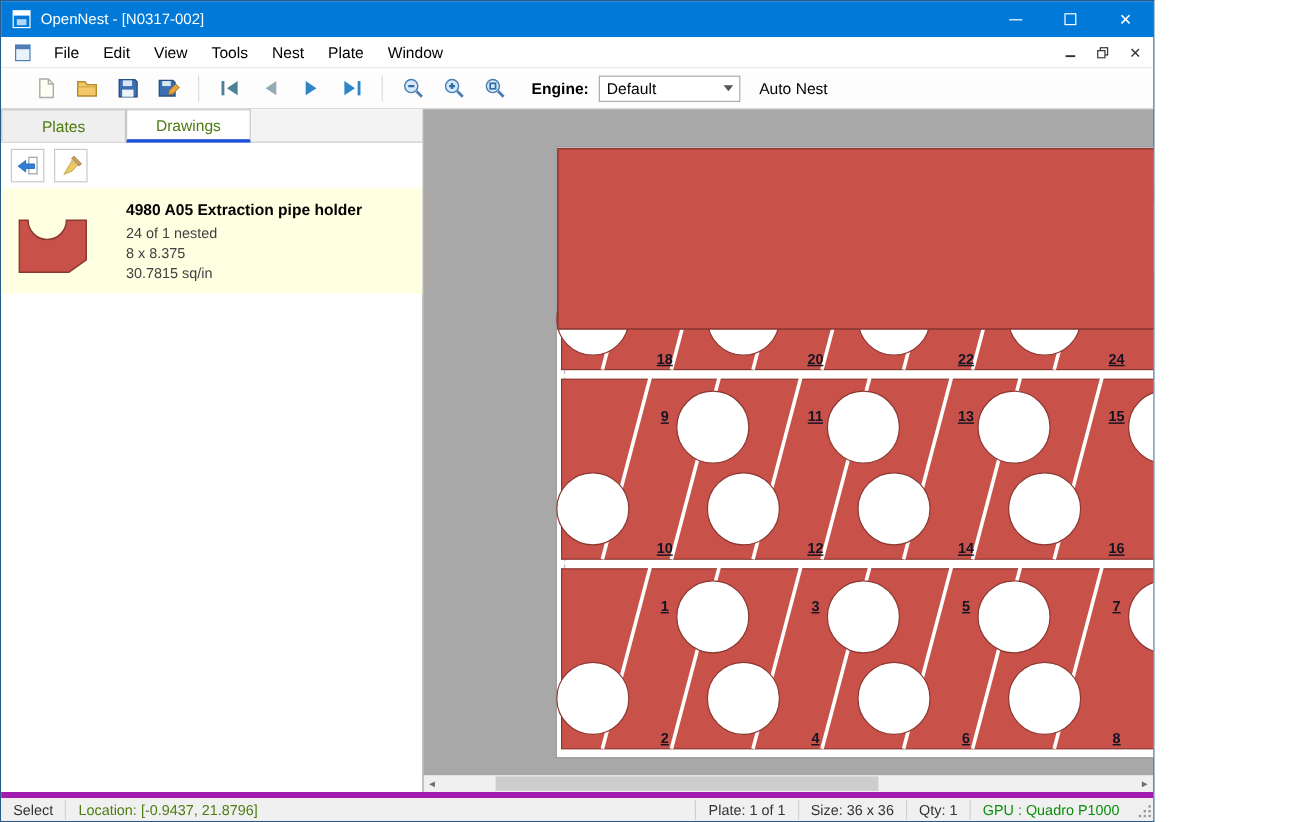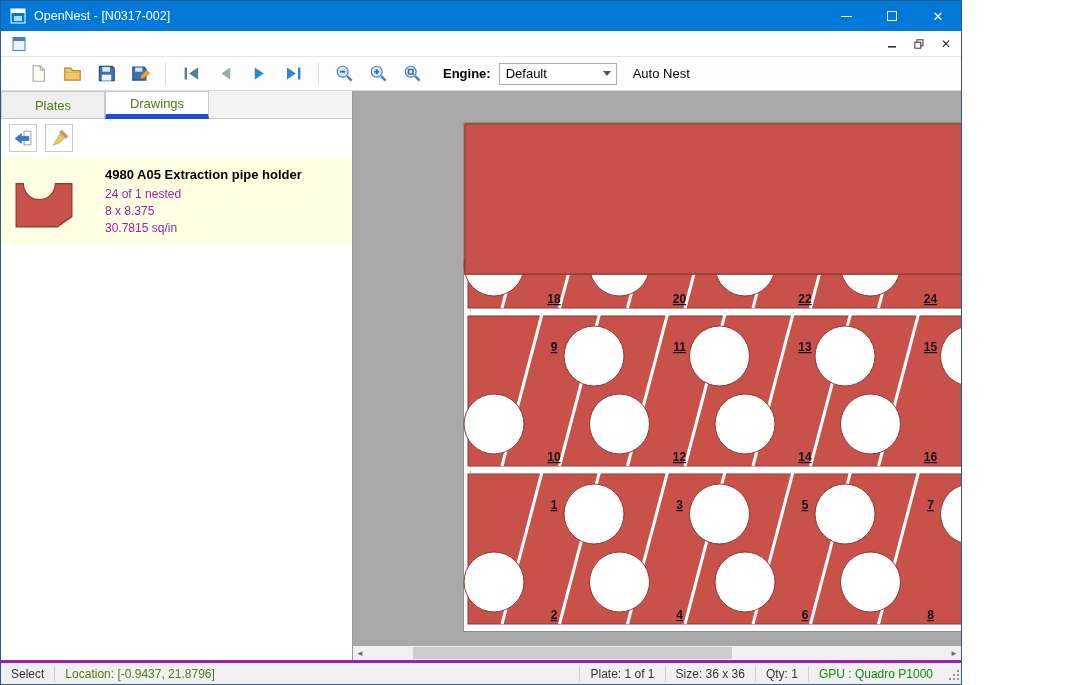--- a/index.html
+++ b/index.html
@@ -38,40 +38,40 @@
     border-left:4px solid transparent; border-right:4px solid transparent; border-top:5px solid #555; }
   .autonest { margin-left:16px; }
 
   
   .main { flex:1; display:flex; min-height:0; }
 
   
   .sidebar { width:352px; background:#fff; border-right:1px solid #9b9b9b; display:flex; flex-direction:column; }
   .tabs { height:28px; display:flex; background:#f3f3f3; border-bottom:1px solid #c8c8c8; }
   .tab { width:104px; display:flex; align-items:center; justify-content:center; border:1px solid #c8c8c8; border-bottom:none; background:#efefef; color:#4d7c0f; }
-  .tab.active { background:#fff; margin-bottom:-1px; border-bottom:5px solid #1d4ed8; font-weight:normal; }
+  .tab.active { background:#fff; margin-bottom:-1px; border-bottom:3px solid #1d4ed8; font-weight:normal; }
   .side-tools { height:38px; display:flex; align-items:center; padding-left:8px; background:#fff; }
   .side-btn { width:28px; height:28px; border:1px solid #c9c9c9; background:#fff; display:flex; align-items:center; justify-content:center; margin-right:8px; }
   .side-btn svg { width:19px; height:19px; }
   .list-item { background:#ffffe1; display:flex; padding:8px 6px 8px 12px; cursor:default; }
   .thumb { width:92px; flex:0 0 auto; }
   .item-text { padding-top:2px; }
   .item-title { font-weight:bold; color:#000; margin-bottom:4px; }
-  .item-sub { color:#a21caf; font-size:12px; line-height:17px; }
+  .item-sub { color:#404040; font-size:12px; line-height:17px; }
 
   
   .canvas { flex:1; background:#a8a8a8; position:relative; overflow:hidden; }
   .plate { position:absolute; left:110px; top:31px; width:513px; height:510px; }
   .hscroll { position:absolute; left:0; right:0; bottom:0; height:14px; background:#f0f0f0; display:flex; }
   .hs-arrow { width:14px; height:14px; color:#6d6d6d; font-size:8px; display:flex; align-items:center; justify-content:center; }
   .hs-track { flex:1; position:relative; }
   .hs-thumb { position:absolute; left:8%; width:55%; top:1px; bottom:1px; background:#cdcdcd; }
 
   
-  .statusbar { height:24px; background:#f0f0f0; border-top:3px solid #a21caf; display:flex; align-items:center; font-size:12px; color:#333; flex:0 0 auto; }
+  .statusbar { height:24px; background:#f0f0f0; border-top:5px solid #a21caf; display:flex; align-items:center; font-size:12px; color:#333; flex:0 0 auto; }
   .sb-cell { padding:0 10px; white-space:nowrap; }
   .sb-sep { width:1px; height:16px; background:#cfcfcf; }
   .sb-loc { color:#4d7c0f; }
   .sb-spacer { flex:1; }
   .sb-gpu { font-weight:normal; }
   .grip { width:16px; height:16px; margin-left:2px; }
 </style>
 </head>
 <body>
 
@@ -94,20 +94,29 @@
     <div class="win-btn">
         <span class="glyph-close">✕</span>
       </div>
   </div>
 
   <div class="menubar">
     <svg class="mdi-icon" viewBox="0 0 16 16">
       <rect x="2" y="1.5" width="12" height="13" fill="#eaf2fa" stroke="#4d7fb5"></rect>
       <rect x="2" y="1.5" width="12" height="3.5" fill="#4d7fb5"></rect>
     </svg>
+    <div id="menu-items" style="display:flex;">
+        <div class="menu-item">File</div>
+        <div class="menu-item">Edit</div>
+        <div class="menu-item">View</div>
+        <div class="menu-item">Tools</div>
+        <div class="menu-item">Nest</div>
+        <div class="menu-item">Plate</div>
+        <div class="menu-item">Window</div>
+      </div>
     <span class="spacer"></span>
     <div class="mdi-btn">
         <svg width="10" height="10" viewBox="0 0 10 10">
           <rect x="1" y="7" width="8" height="1.6" fill="#333"></rect>
         </svg>
       </div>
     <div class="mdi-btn">
         <svg width="10" height="10" viewBox="0 0 10 10">
           <rect x="3" y="0.8" width="6" height="6" fill="none" stroke="#333"></rect>
           <rect x="0.8" y="3.2" width="6" height="6" fill="#fff" stroke="#333"></rect>

